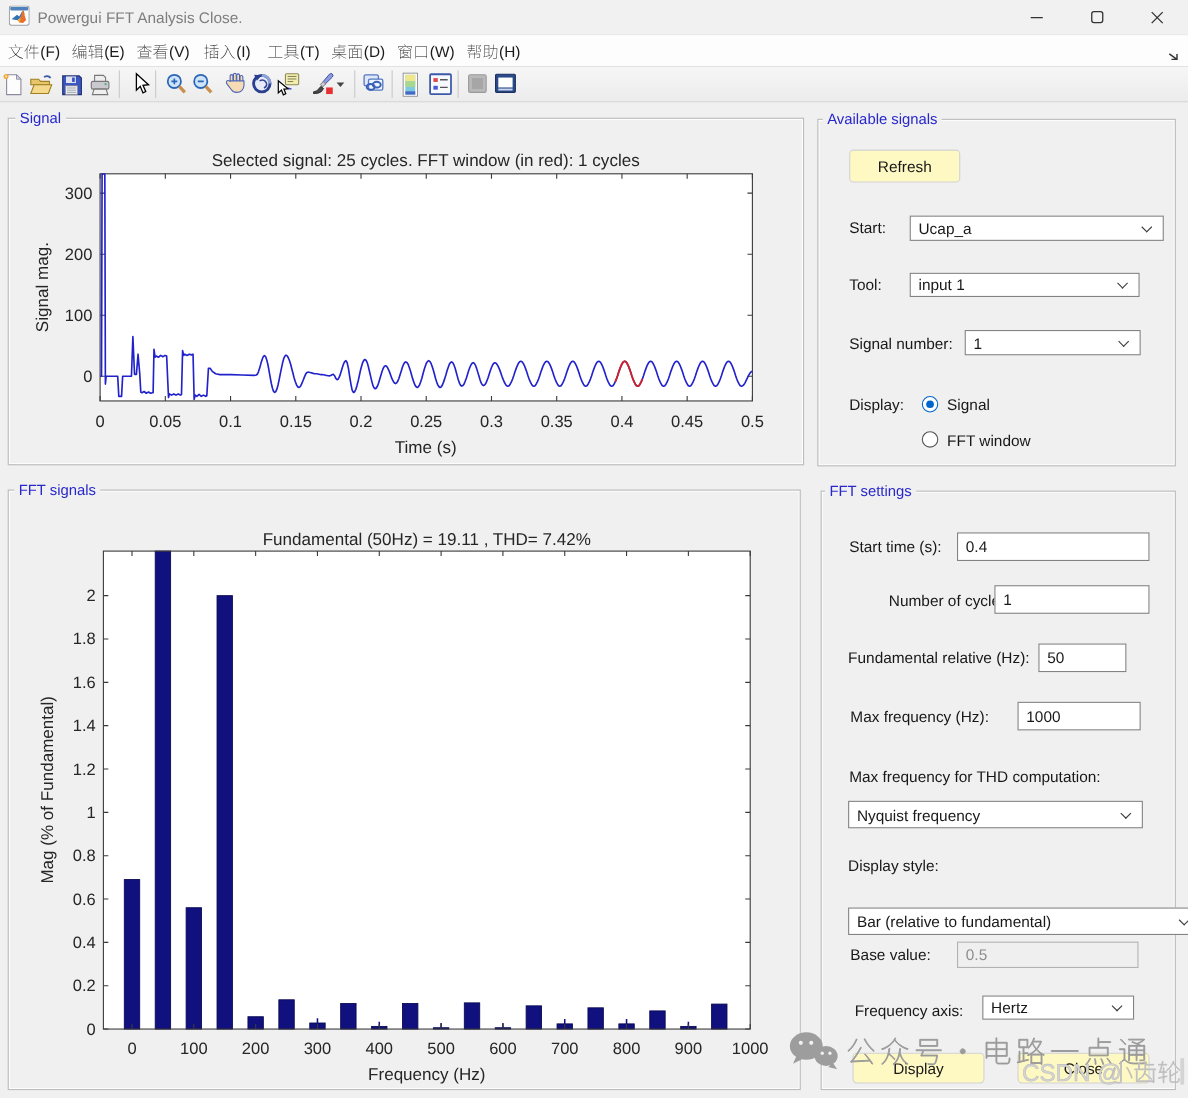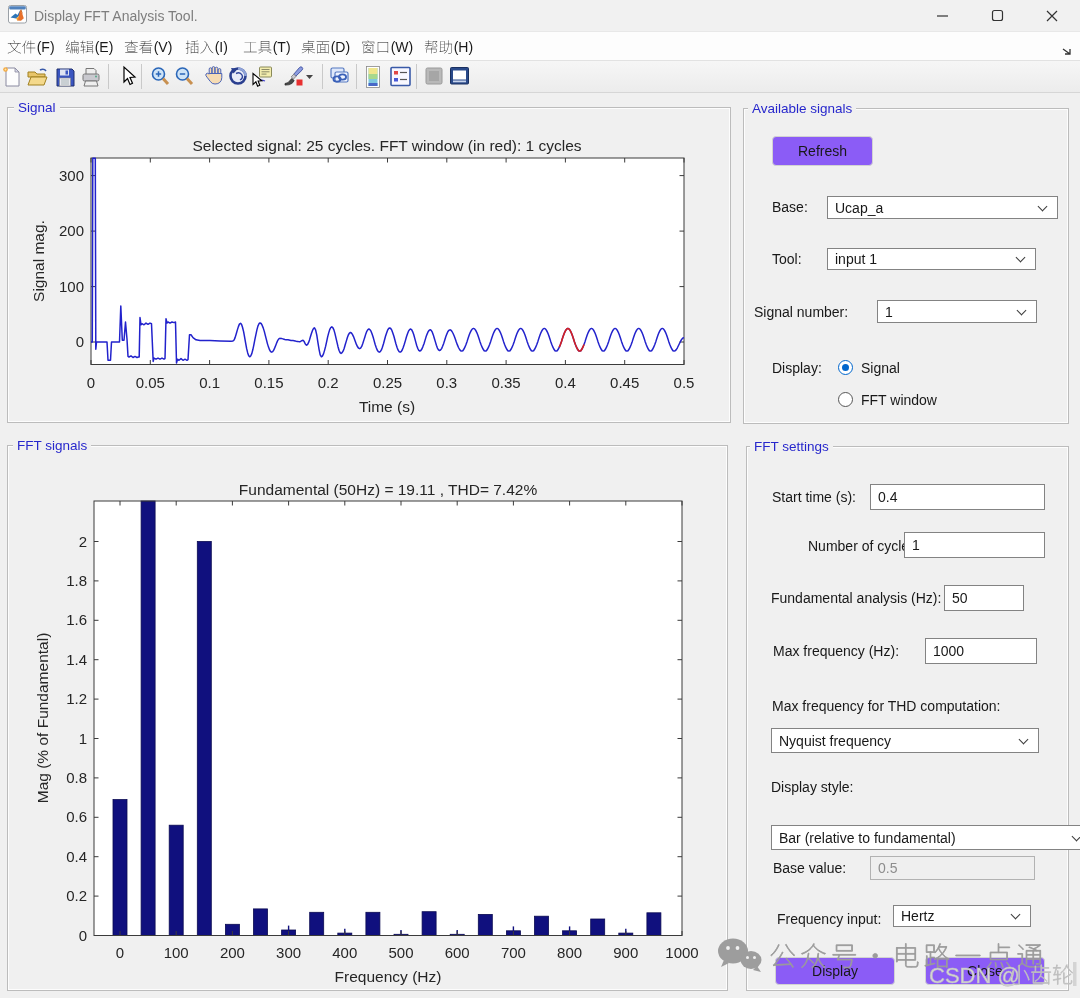--- a/index.html
+++ b/index.html
@@ -2,33 +2,33 @@
 <html><head><meta charset="utf-8"><style>
 *{margin:0;padding:0;box-sizing:border-box}
 html,body{width:1080px;height:998px;overflow:hidden;background:#f0f0f0;font-family:"Liberation Sans",sans-serif;position:relative}
 .abs{position:absolute}
 .grp{position:absolute;border:1px solid #bcbcbc;box-shadow:inset 0 0 0 1px #fdfdfd}
 .glab{position:absolute;color:#2727cc;font-size:13.5px;background:#f0f0f0;padding:0 4px;line-height:13px}
 .lbl{position:absolute;font-size:14px;color:#181818;white-space:nowrap}
 .inp{position:absolute;background:#fff;border:1px solid #838383;font-size:14px;color:#181818;padding-left:7px;display:flex;align-items:center}
 .dd{position:absolute;background:#fff;border:1px solid #838383;font-size:14px;color:#181818;padding-left:7px;display:flex;align-items:center}
 .dd i{position:absolute;right:11px;top:50%;margin-top:-5px;width:7px;height:7px;border-right:1.6px solid #3c3c3c;border-bottom:1.6px solid #3c3c3c;transform:rotate(45deg)}
-.btn{position:absolute;background:#8b5cf6;border:1px solid #d2d2d2;border-radius:4px;font-size:14px;color:#181818;display:flex;align-items:center;justify-content:center}
+.btn{position:absolute;background:#fef9c3;border:1px solid #d2d2d2;border-radius:4px;font-size:14px;color:#181818;display:flex;align-items:center;justify-content:center}
 .sep{position:absolute;top:64px;width:1px;height:25px;background:#c9c9c9}
 </style></head><body>
 <div class="abs" style="left:0;top:0;width:1080px;height:32px;background:#f1f1f1;border-bottom:1px solid #e8e8e8"></div>
 <svg class="abs" style="left:8px;top:5px" width="19" height="19" viewBox="0 0 19 19">
 <rect x="0.5" y="0.5" width="18" height="17.5" rx="2" fill="#fff" stroke="#9aa0a6"></rect>
 <rect x="1.3" y="1.3" width="16.4" height="3.2" rx="1" fill="#4f81bd"></rect>
 <path d="M2.5 12.5 L7.5 8.5 L9.5 10 L12 5.5 L13 9 L8 13.5 Z" fill="#2e75b6"></path>
 <path d="M9.3 15.5 L12.2 5.2 L13.6 6.8 L15.8 13.2 L13 15.8 Z" fill="#e8702a"></path>
 <path d="M12.1 5.2 L13.2 4.3 L15.2 9.5 L13.8 7.3 Z" fill="#c55a11"></path>
 <path d="M8 13.5 L10.8 11.2 L10 15.9 Z" fill="#f0a030"></path>
 </svg>
-<div class="abs" style="left:34px;top:0;height:32px;display:flex;align-items:center;font-size:14px;color:#7e7e7e">Display FFT Analysis Tool.</div>
+<div class="abs" style="left:34px;top:0;height:32px;display:flex;align-items:center;font-size:14px;color:#7e7e7e">Powergui FFT Analysis Close.</div>
 <svg class="abs" style="left:920px;top:0" width="160" height="32" viewBox="0 0 160 32">
 <line x1="17" y1="16" x2="28" y2="16" stroke="#333" stroke-width="1.2"></line>
 <rect x="72.5" y="10.5" width="10" height="10" rx="2" fill="none" stroke="#333" stroke-width="1.2"></rect>
 <path d="M127 11 L137 21 M137 11 L127 21" stroke="#333" stroke-width="1.2"></path>
 </svg>
 <div class="abs" style="left:0;top:32px;width:1080px;height:29px;background:#fdfdfd;border-bottom:1px solid #e2e2e2"></div>
 <svg class="abs" style="left:0;top:32px" width="1080" height="29" viewBox="0 0 1080 29">
     <path transform="translate(7.0,20.5) scale(0.0146,-0.0146)" d="M758 634 788 623Q721 443 621.5 311.5Q522 180 385.0 88.0Q248 -4 68 -67Q66 -64 62.5 -58.5Q59 -53 55.0 -47.5Q51 -42 47 -39Q227 20 363.0 110.5Q499 201 596.5 330.0Q694 459 758 634ZM235 633Q297 470 399.5 335.5Q502 201 641.5 105.0Q781 9 955 -38Q952 -41 948.0 -46.0Q944 -51 940.0 -55.5Q936 -60 933 -65Q758 -15 618.0 82.5Q478 180 375.0 317.5Q272 455 208 623ZM56 646H948V617H56ZM434 824 462 833Q488 797 513.0 753.0Q538 709 551 678L522 667Q510 698 485.0 742.5Q460 787 434 824Z" fill="#1a1a1a"></path>
     <path transform="translate(21.6,20.5) scale(0.0146,-0.0146)" d="M621 819H650V-71H621ZM446 785 475 780Q462 708 443.0 640.5Q424 573 399.0 515.0Q374 457 343 411Q341 413 336.5 416.5Q332 420 327.5 423.0Q323 426 319 428Q350 472 374.5 529.0Q399 586 417.0 651.0Q435 716 446 785ZM427 615H899V585H419ZM317 317H939V287H317ZM293 827 322 819Q291 735 251.0 655.5Q211 576 164.5 506.5Q118 437 67 381Q65 384 61.0 388.5Q57 393 53.0 397.5Q49 402 45 405Q95 457 140.5 525.0Q186 593 225.5 670.0Q265 747 293 827ZM190 588 218 616 220 615V-68H190Z" fill="#1a1a1a"></path>
     <text x="36.7" y="20" font-size="14px" fill="#1a1a1a" font-family="Liberation Sans">(F)</text>
@@ -259,47 +259,47 @@
       <text x="87" y="704.1" text-anchor="end">1.2</text>
       <text x="87" y="664.7" text-anchor="end">1.4</text>
       <text x="87" y="625.3" text-anchor="end">1.6</text>
       <text x="87" y="585.9" text-anchor="end">1.8</text>
       <text x="87" y="546.5" text-anchor="end">2</text>
       <text x="388" y="982" text-anchor="middle" font-size="15.5px">Frequency (Hz)</text>
       <text x="48" y="718" text-anchor="middle" font-size="15.5px" transform="rotate(-90 48 718)">Mag (% of Fundamental)</text>
     </g>
   </svg>
 <div class="btn" style="left:772px;top:136px;width:101px;height:30px">Refresh</div>
-<div class="lbl" style="left:772px;top:199px">Base:</div>
+<div class="lbl" style="left:772px;top:199px">Start:</div>
 <div class="dd" style="left:827px;top:196px;width:231px;height:23px">Ucap_a<i></i></div>
 <div class="lbl" style="left:772px;top:251px">Tool:</div>
 <div class="dd" style="left:827px;top:248px;width:209px;height:22px">input 1<i></i></div>
-<div class="lbl" style="left:754px;top:304px">Signal number:</div>
+<div class="lbl" style="left:772px;top:304px">Signal number:</div>
 <div class="dd" style="left:877px;top:300px;width:160px;height:23px">1<i></i></div>
 <div class="lbl" style="left:772px;top:360px">Display:</div>
 <div class="abs" style="left:838px;top:360px;width:15px;height:15px;border:1.8px solid #0066cc;border-radius:50%;background:#fff"></div>
 <div class="abs" style="left:842px;top:364px;width:7px;height:7px;border-radius:50%;background:#0066cc"></div>
 <div class="lbl" style="left:861px;top:360px">Signal</div>
 <div class="abs" style="left:838px;top:392px;width:15px;height:15px;border:1.3px solid #565656;border-radius:50%;background:#fff"></div>
 <div class="lbl" style="left:861px;top:392px">FFT window</div>
 <div class="lbl" style="left:772px;top:489px">Start time (s):</div>
 <div class="inp" style="left:870px;top:484px;width:175px;height:26px">0.4</div>
 <div class="lbl" style="left:808px;top:538px">Number of cycles:</div>
 <div class="inp" style="left:904px;top:532px;width:141px;height:26px">1</div>
-<div class="lbl" style="left:771px;top:590px">Fundamental analysis (Hz):</div>
+<div class="lbl" style="left:771px;top:590px">Fundamental relative (Hz):</div>
 <div class="inp" style="left:944px;top:585px;width:80px;height:26px">50</div>
 <div class="lbl" style="left:773px;top:643px">Max frequency (Hz):</div>
 <div class="inp" style="left:925px;top:638px;width:112px;height:26px">1000</div>
 <div class="lbl" style="left:772px;top:698px">Max frequency for THD computation:</div>
 <div class="dd" style="left:771px;top:728px;width:268px;height:25px">Nyquist frequency<i></i></div>
 <div class="lbl" style="left:771px;top:779px">Display style:</div>
 <div class="dd" style="left:771px;top:825px;width:321px;height:25px">Bar (relative to fundamental)<i></i></div>
 <div class="lbl" style="left:773px;top:860px">Base value:</div>
 <div class="inp" style="left:870px;top:856px;width:165px;height:24px;background:#efefef;border-color:#b2b2b2;color:#8d8d8d">0.5</div>
-<div class="lbl" style="left:777px;top:911px">Frequency input:</div>
+<div class="lbl" style="left:777px;top:911px">Frequency axis:</div>
 <div class="dd" style="left:893px;top:905px;width:138px;height:22px">Hertz<i></i></div>
 <div class="btn" style="left:775px;top:957px;width:120px;height:28px">Display</div>
 <div class="btn" style="left:925px;top:957px;width:120px;height:28px">Close</div>
 <svg class="abs" style="left:0;top:0" width="1080" height="998" viewBox="0 0 1080 998">
     <g fill="#9d9d9d">
       <ellipse cx="733" cy="951" rx="15" ry="12.5"></ellipse>
 <path d="M724 960 l-3 7 8 -4 z"></path>
 <ellipse cx="751" cy="960" rx="10.5" ry="9"></ellipse>
 <path d="M757 966 l4 6 -8 -2 z"></path>
     </g>

